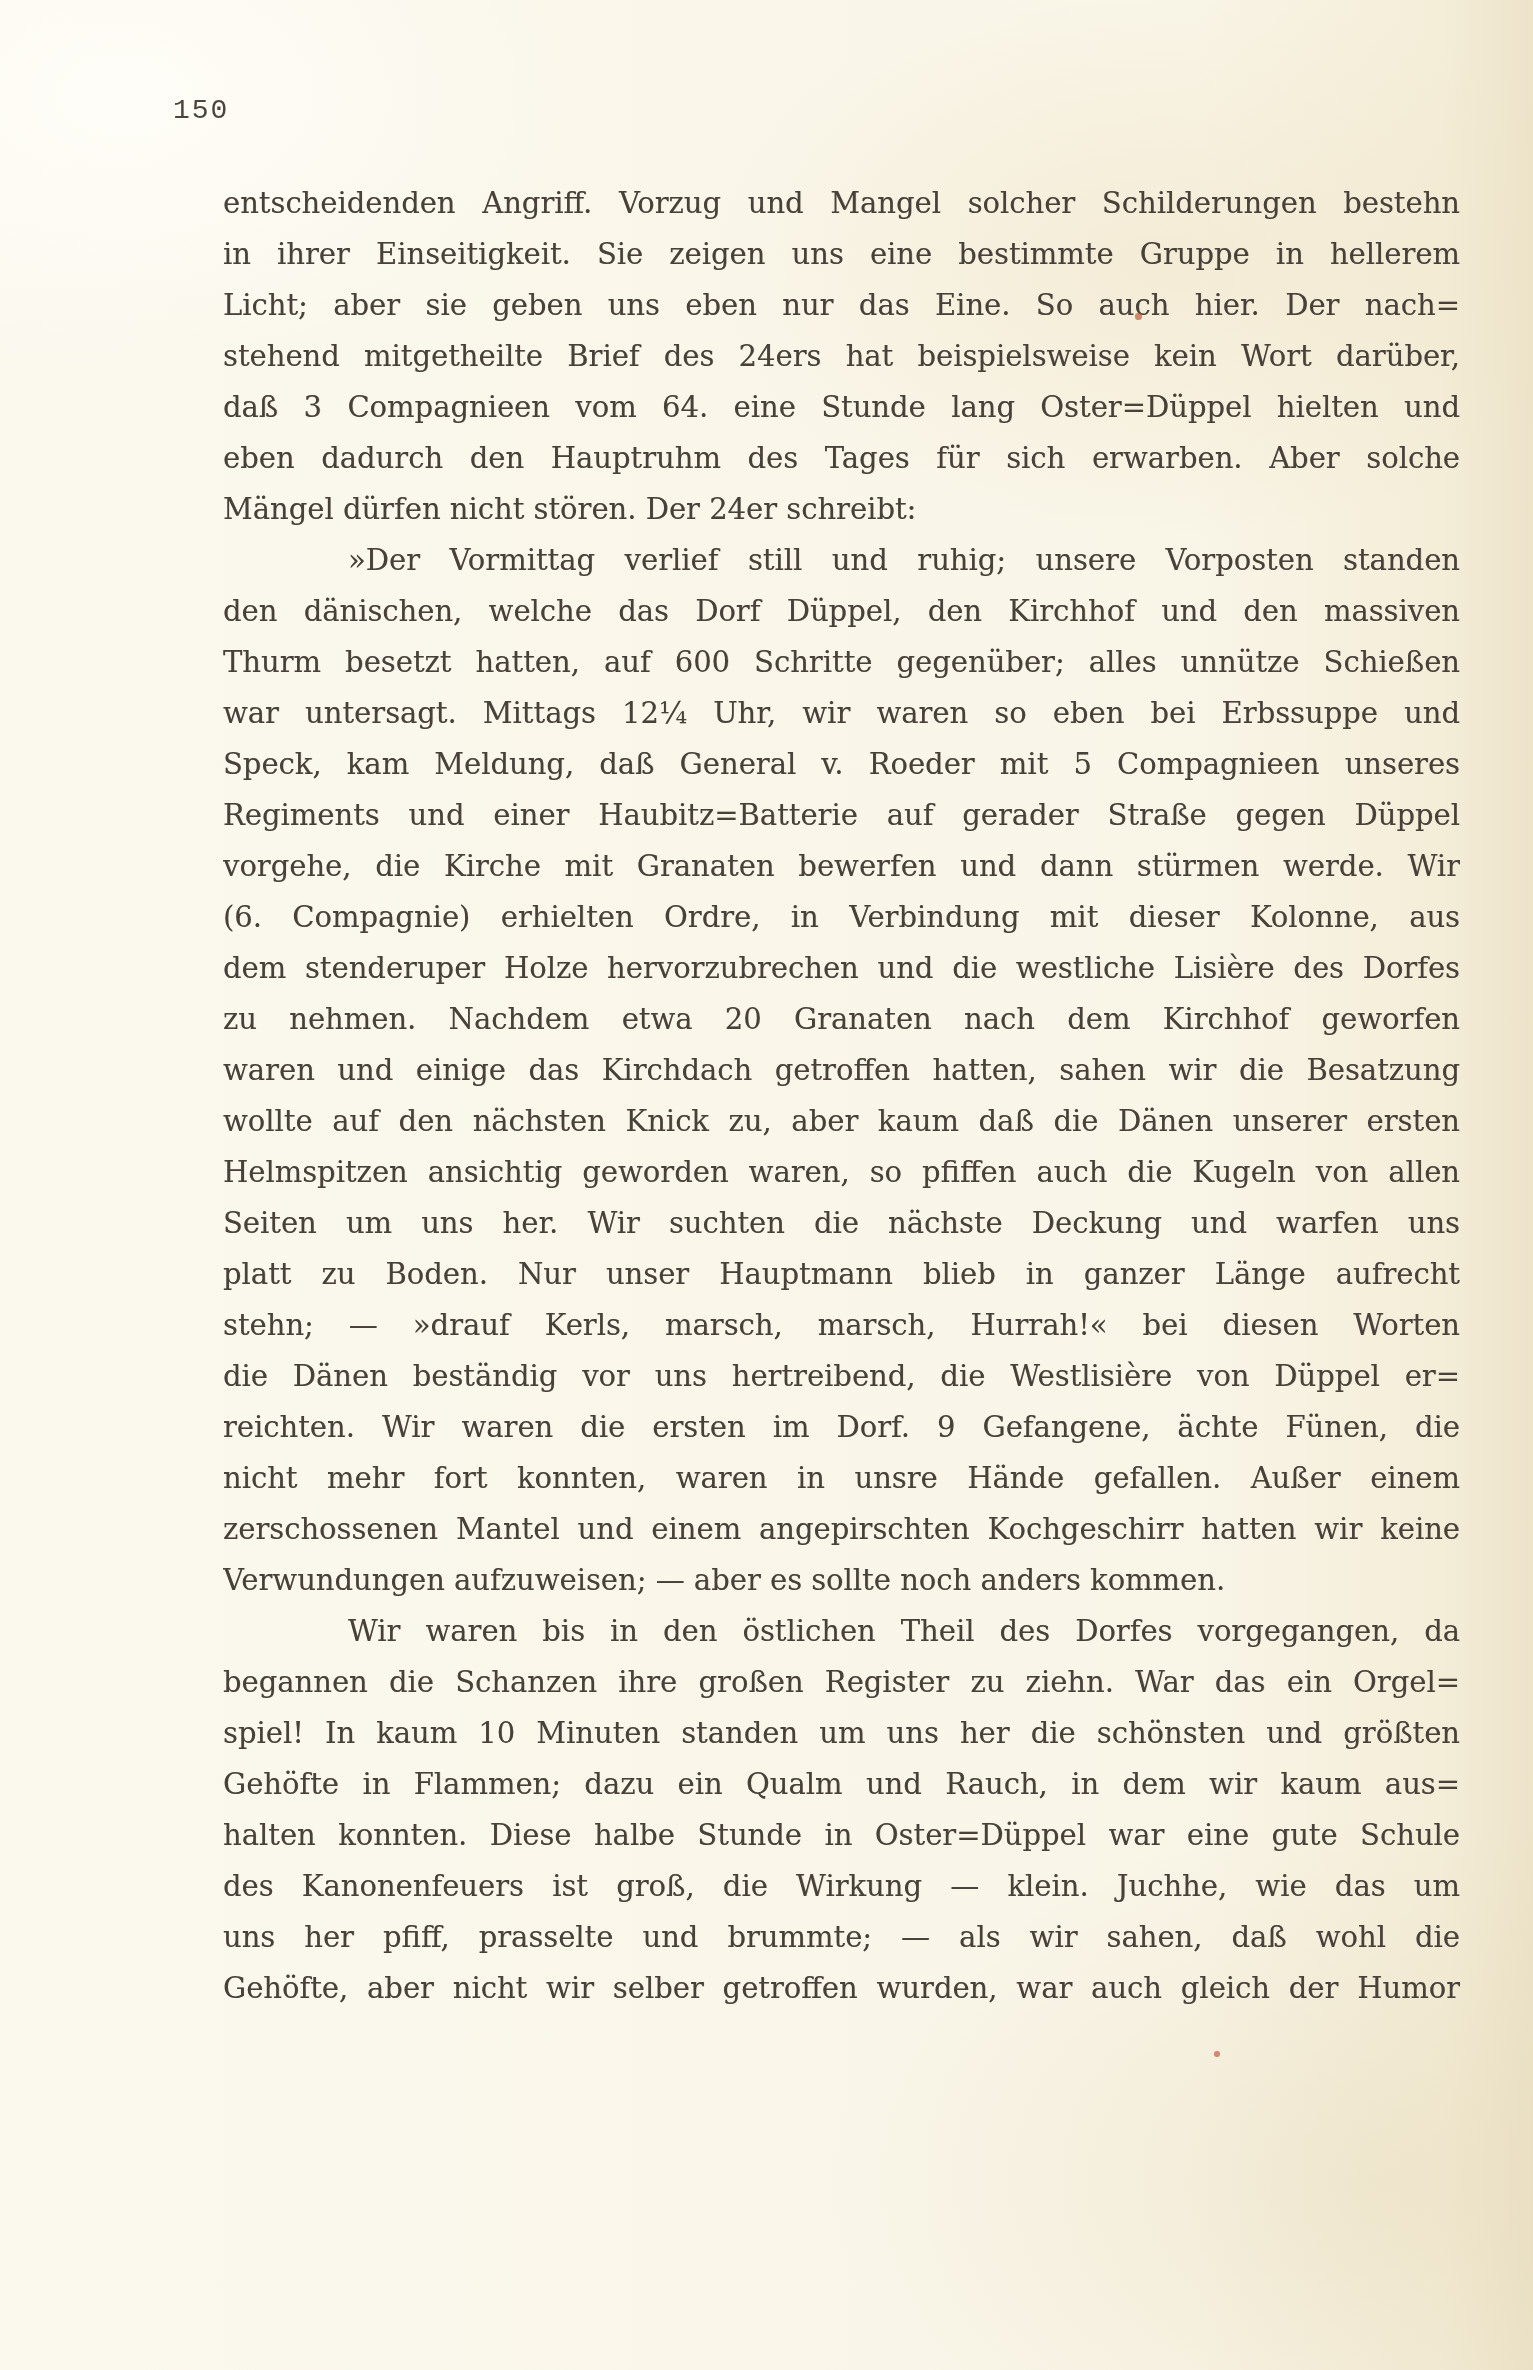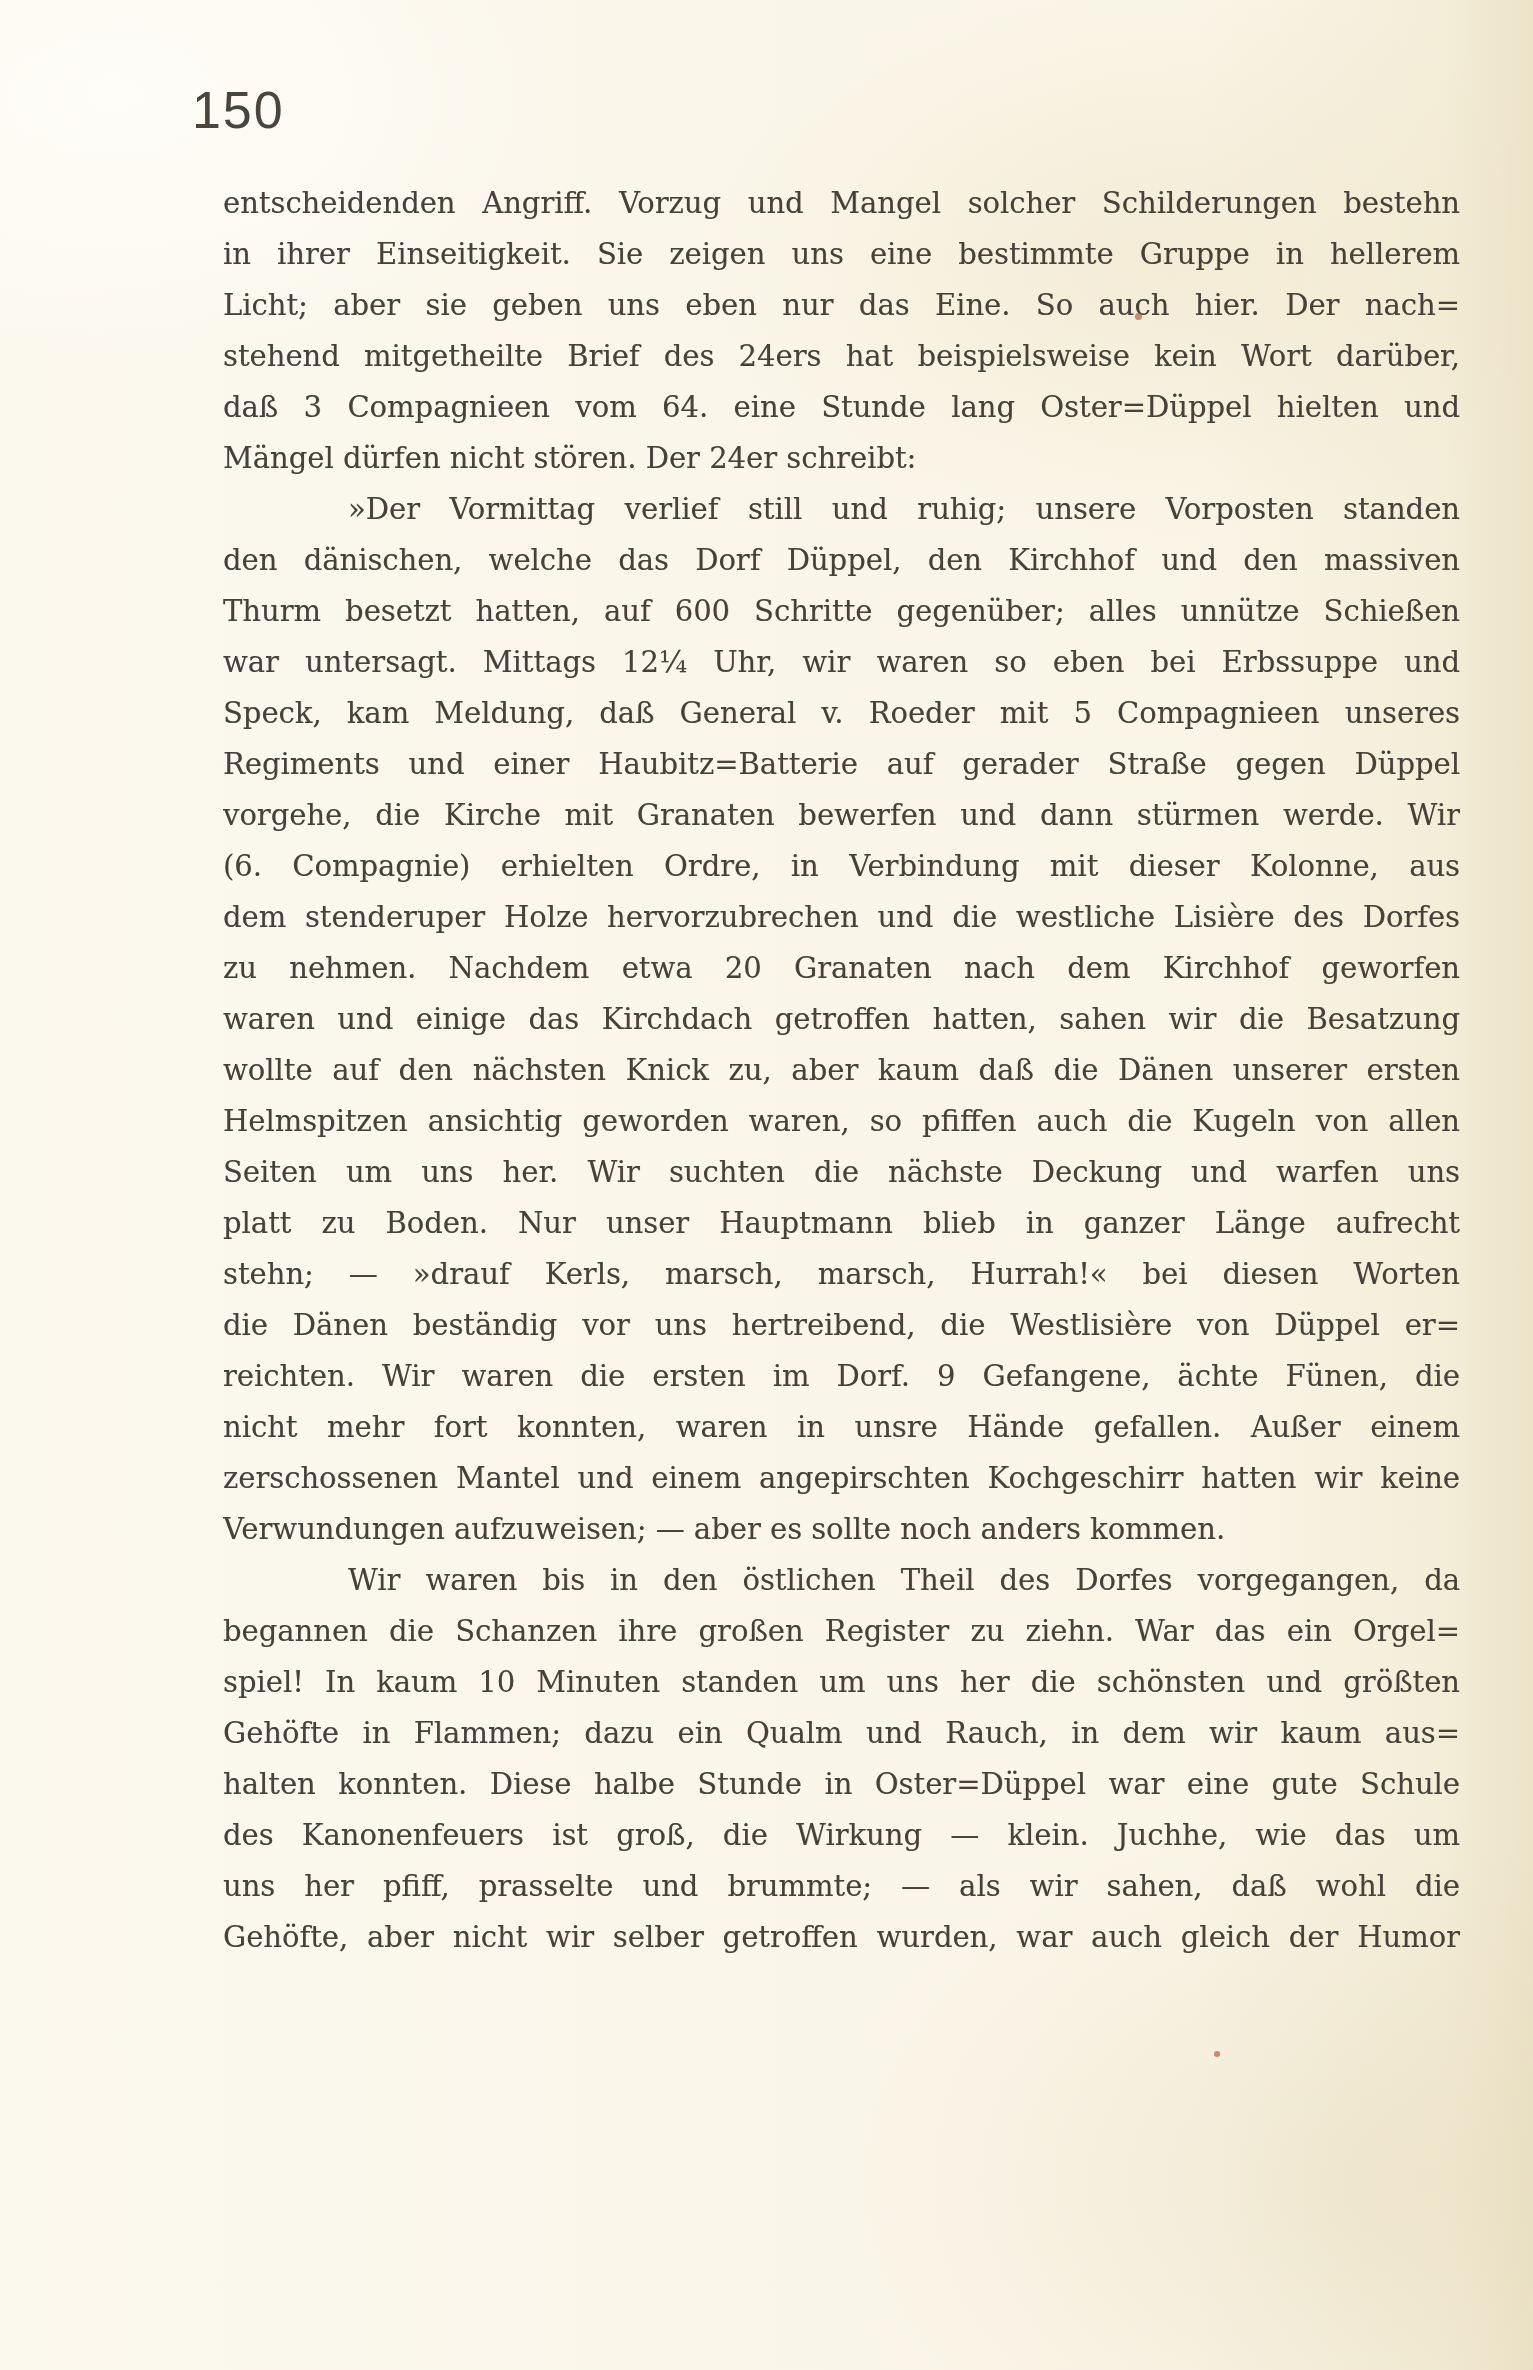--- a/index.html
+++ b/index.html
@@ -21,24 +21,24 @@
     inset: 0;
     background:
       radial-gradient(ellipse 656px 394px at 76% 11%, rgba(238,224,193,0.45), rgba(238,224,193,0) 70%),
       radial-gradient(ellipse 843px 562px at 90% 92%, rgba(226,211,176,0.35), rgba(226,211,176,0) 65%),
       radial-gradient(ellipse 750px 468px at 8% 4%, rgba(255,254,249,0.85), rgba(255,254,249,0) 60%),
       linear-gradient(to right, #fbf8ee 0%, #f9f5e7 78%, #f4edd8 94%, #ece3c9 100%),
       linear-gradient(to bottom, #faf7ea 0%, #f9f5e6 88%, #f3ecd6 100%);
   }
   .page-number {
     position: absolute;
-    left: 192px;
+    left: 173px;
     top: 88px;
-    font-family: Liberation Sans, sans-serif;
-    font-size: 52px;
+    font-family: Liberation Mono, monospace;
+    font-size: 28px;
     line-height: 45px;
     letter-spacing: 1.9px;
     color: #4c453c;
   }
   #text-block {
     position: absolute;
     left: 187px;
     top: 178px;
     width: 1237px;
   }
@@ -76,20 +76,21 @@
 
 <div class="page">
   <div class="page-number">150</div>
 
   <div id="text-block">
       <div class="line">entscheidenden Angriff. Vorzug und Mangel solcher Schilderungen bestehn</div>
       <div class="line">in ihrer Einseitigkeit. Sie zeigen uns eine bestimmte Gruppe in hellerem</div>
       <div class="line">Licht; aber sie geben uns eben nur das Eine. So auch hier. Der nach=</div>
       <div class="line">stehend mitgetheilte Brief des 24ers hat beispielsweise kein Wort darüber,</div>
       <div class="line">daß 3 Compagnieen vom 64. eine Stunde lang Oster=Düppel hielten und</div>
+      <div class="line">eben dadurch den Hauptruhm des Tages für sich erwarben. Aber solche</div>
       <div class="line no-just">Mängel dürfen nicht stören. Der 24er schreibt:</div>
       <div class="line indent">»Der Vormittag verlief still und ruhig; unsere Vorposten standen</div>
       <div class="line">den dänischen, welche das Dorf Düppel, den Kirchhof und den massiven</div>
       <div class="line">Thurm besetzt hatten, auf 600 Schritte gegenüber; alles unnütze Schießen</div>
       <div class="line">war untersagt. Mittags 12¼ Uhr, wir waren so eben bei Erbssuppe und</div>
       <div class="line">Speck, kam Meldung, daß General v. Roeder mit 5 Compagnieen unseres</div>
       <div class="line">Regiments und einer Haubitz=Batterie auf gerader Straße gegen Düppel</div>
       <div class="line">vorgehe, die Kirche mit Granaten bewerfen und dann stürmen werde. Wir</div>
       <div class="line">(6. Compagnie) erhielten Ordre, in Verbindung mit dieser Kolonne, aus</div>
       <div class="line">dem stenderuper Holze hervorzubrechen und die westliche Lisière des Dorfes</div>

